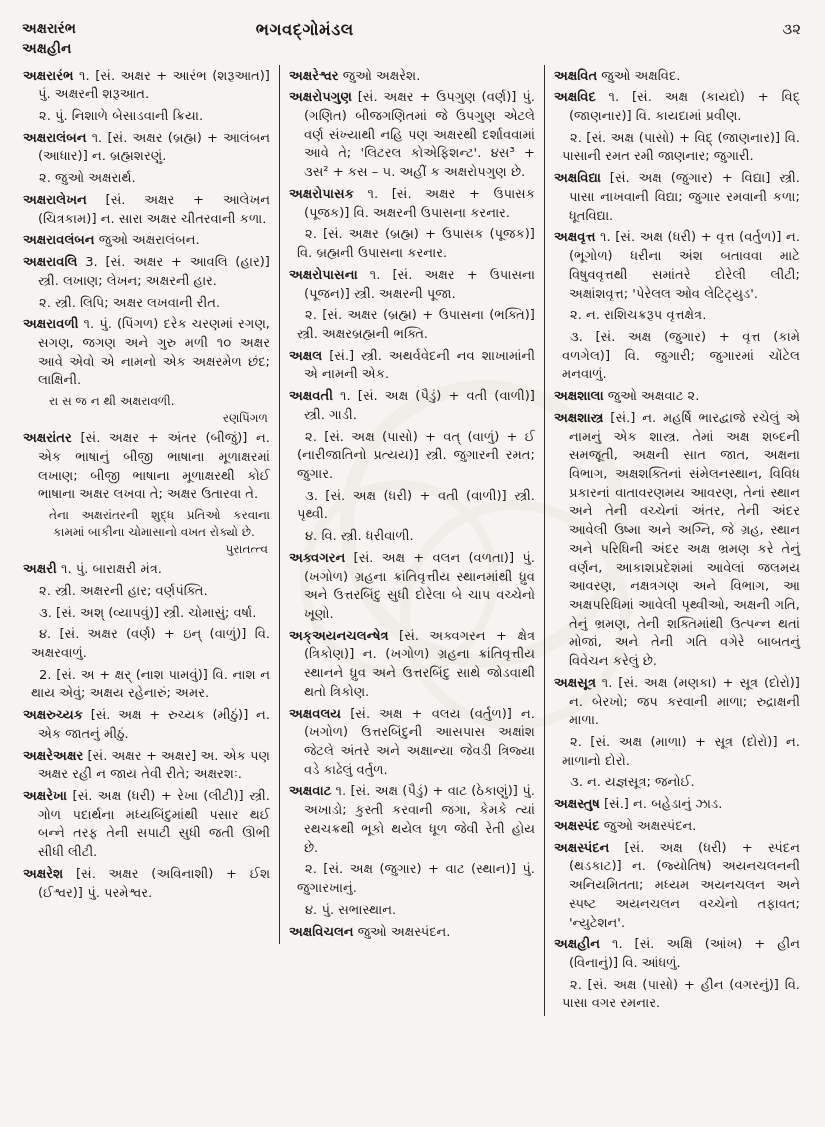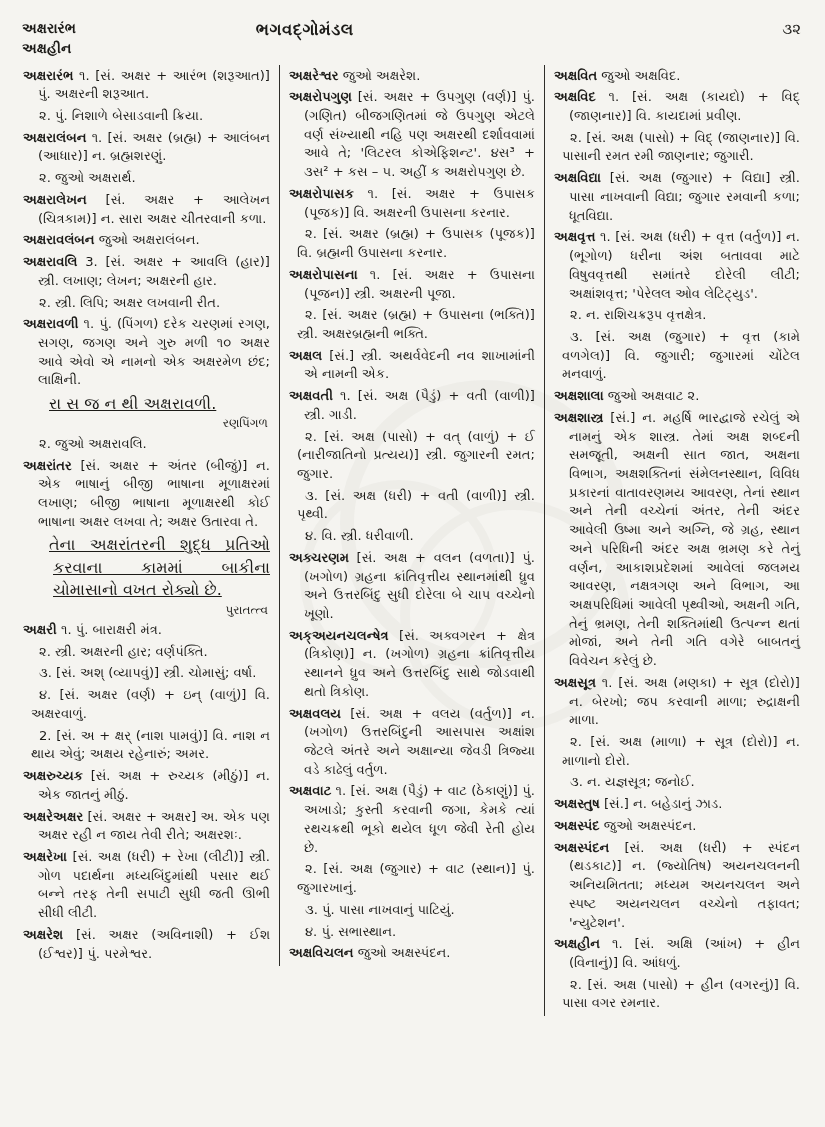--- a/index.html
+++ b/index.html
@@ -29,21 +29,21 @@
   .pageno{width:30%;text-align:right;font-weight:normal;font-size:15px;padding-top:2px;}
 
   .columns{position:relative;z-index:1;display:flex;align-items:flex-start;}
   .col{width:33.333%;box-sizing:border-box;padding:2px 9px 0 9px;}
   .col + .col{border-left:1.6px solid #2e2d29;}
 
   .para{margin:0 0 3px 0;font-size:13.1px;line-height:1.43;text-align:justify;}
   .para b{font-weight:bold;}
   .entry{padding-left:15px;text-indent:-15px;}
   .sub{padding-left:8px;text-indent:8px;}
-  .quote{font-size:16px;padding-left:30px;text-indent:-4px;line-height:1.4;margin-bottom:1px;text-decoration:underline;}
+  .quote{font-size:12px;padding-left:30px;text-indent:-4px;line-height:1.4;margin-bottom:1px;}
   .attr{font-size:12px;text-align:right;margin:0 2px 4px 0;line-height:1.2;}
 </style>
 </head>
 <body>
 
 <div class="page">
 
   <div class="watermark">
     <div class="ring1"></div>
     <div class="ring2"></div>
@@ -65,21 +65,20 @@
         <p class="para sub"><span>૨. પું. નિશાળે બેસાડવાની ક્રિયા.</span></p>
         <p class="para entry"><b>અક્ષરાલંબન</b><span> ૧. [સં. અક્ષર (બ્રહ્મ) + આલંબન (આધાર)] ન. બ્રહ્મશરણું.</span></p>
         <p class="para sub"><span>૨. જુઓ અક્ષરાર્થ.</span></p>
         <p class="para entry"><b>અક્ષરાલેખન</b><span> [સં. અક્ષર + આલેખન (ચિત્રકામ)] ન. સારા અક્ષર ચીતરવાની કળા.</span></p>
         <p class="para entry"><b>અક્ષરાવલંબન</b><span> જુઓ અક્ષરાલંબન.</span></p>
         <p class="para entry"><b>અક્ષરાવલિ</b><span> 3. [સં. અક્ષર + આવલિ (હાર)] સ્ત્રી. લખાણ; લેખન; અક્ષરની હાર.</span></p>
         <p class="para sub"><span>૨. સ્ત્રી. લિપિ; અક્ષર લખવાની રીત.</span></p>
         <p class="para entry"><b>અક્ષરાવળી</b><span> ૧. પું. (પિંગળ) દરેક ચરણમાં રગણ, સગણ, જગણ અને ગુરુ મળી ૧૦ અક્ષર આવે એવો એ નામનો એક અક્ષરમેળ છંદ; લાક્ષિની.</span></p>
         <p class="para quote"><span>રા સ જ ન થી અક્ષરાવળી.</span></p>
         <p class="para attr"><span>રણપિંગળ</span></p>
-        <p class="para sub"><span>૨. જુઓ અક્ષરાવલિ.</span></p>
         <p class="para entry"><b>અક્ષરાંતર</b><span> [સં. અક્ષર + અંતર (બીજું)] ન. એક ભાષાનું બીજી ભાષાના મૂળાક્ષરમાં લખાણ; બીજી ભાષાના મૂળાક્ષરથી કોઈ ભાષાના અક્ષર લખવા તે; અક્ષર ઉતારવા તે.</span></p>
         <p class="para quote"><span>તેના અક્ષરાંતરની શુદ્ધ પ્રતિઓ કરવાના કામમાં બાકીના ચોમાસાનો વખત રોક્યો છે.</span></p>
         <p class="para attr"><span>પુરાતત્ત્વ</span></p>
         <p class="para entry"><b>અક્ષરી</b><span> ૧. પું. બારાક્ષરી મંત્ર.</span></p>
         <p class="para sub"><span>૨. સ્ત્રી. અક્ષરની હાર; વર્ણપંક્તિ.</span></p>
         <p class="para sub"><span>૩. [સં. અશ્ (વ્યાપવું)] સ્ત્રી. ચોમાસું; વર્ષા.</span></p>
         <p class="para sub"><span>૪. [સં. અક્ષર (વર્ણ) + ઇન્ (વાળું)] વિ. અક્ષરવાળું.</span></p>
         <p class="para sub"><span>2. [સં. અ + ક્ષર્ (નાશ પામવું)] વિ. નાશ ન થાય એવું; અક્ષય રહેનારું; અમર.</span></p>
         <p class="para entry"><b>અક્ષરુચ્યક</b><span> [સં. અક્ષ + રુચ્યક (મીઠું)] ન. એક જાતનું મીઠું.</span></p>
         <p class="para entry"><b>અક્ષરેઅક્ષર</b><span> [સં. અક્ષર + અક્ષર] અ. એક પણ અક્ષર રહી ન જાય તેવી રીતે; અક્ષરશઃ.</span></p>
@@ -91,26 +90,25 @@
         <p class="para entry"><b>અક્ષરોપગુણ</b><span> [સં. અક્ષર + ઉપગુણ (વર્ણ)] પું. (ગણિત) બીજગણિતમાં જે ઉપગુણ એટલે વર્ણ સંખ્યાથી નહિ પણ અક્ષરથી દર્શાવવામાં આવે તે; 'લિટરલ કોએફિશન્ટ'. ૪સ³ + ૩સ² + કસ – ૫. અહીં ક અક્ષરોપગુણ છે.</span></p>
         <p class="para entry"><b>અક્ષરોપાસક</b><span> ૧. [સં. અક્ષર + ઉપાસક (પૂજક)] વિ. અક્ષરની ઉપાસના કરનાર.</span></p>
         <p class="para sub"><span>૨. [સં. અક્ષર (બ્રહ્મ) + ઉપાસક (પૂજક)] વિ. બ્રહ્મની ઉપાસના કરનાર.</span></p>
         <p class="para entry"><b>અક્ષરોપાસના</b><span> ૧. [સં. અક્ષર + ઉપાસના (પૂજન)] સ્ત્રી. અક્ષરની પૂજા.</span></p>
         <p class="para sub"><span>૨. [સં. અક્ષર (બ્રહ્મ) + ઉપાસના (ભક્તિ)] સ્ત્રી. અક્ષરબ્રહ્મની ભક્તિ.</span></p>
         <p class="para entry"><b>અક્ષલ</b><span> [સં.] સ્ત્રી. અથર્વવેદની નવ શાખામાંની એ નામની એક.</span></p>
         <p class="para entry"><b>અક્ષવતી</b><span> ૧. [સં. અક્ષ (પૈડું) + વતી (વાળી)] સ્ત્રી. ગાડી.</span></p>
         <p class="para sub"><span>૨. [સં. અક્ષ (પાસો) + વત્ (વાળું) + ઈ (નારીજાતિનો પ્રત્યય)] સ્ત્રી. જુગારની રમત; જુગાર.</span></p>
         <p class="para sub"><span>૩. [સં. અક્ષ (ધરી) + વતી (વાળી)] સ્ત્રી. પૃથ્વી.</span></p>
         <p class="para sub"><span>૪. વિ. સ્ત્રી. ધરીવાળી.</span></p>
-        <p class="para entry"><b>અક્ચરણમ</b><span> [સં. અક્ષ + વલન (વળતા)] પું. (ખગોળ) ગ્રહના ક્રાંતિવૃત્તીય સ્થાનમાંથી ધ્રુવ અને ઉત્તરબિંદુ સુધી દોરેલા બે ચાપ વચ્ચેનો ખૂણો.</span></p>
+        <p class="para entry"><b>અક્વગરન</b><span> [સં. અક્ષ + વલન (વળતા)] પું. (ખગોળ) ગ્રહના ક્રાંતિવૃત્તીય સ્થાનમાંથી ધ્રુવ અને ઉત્તરબિંદુ સુધી દોરેલા બે ચાપ વચ્ચેનો ખૂણો.</span></p>
         <p class="para entry"><b>અક્અયનચલન્ષેત્ર</b><span> [સં. અક્વગરન + ક્ષેત્ર (ત્રિકોણ)] ન. (ખગોળ) ગ્રહના ક્રાંતિવૃત્તીય સ્થાનને ધ્રુવ અને ઉત્તરબિંદુ સાથે જોડવાથી થતો ત્રિકોણ.</span></p>
         <p class="para entry"><b>અક્ષવલય</b><span> [સં. અક્ષ + વલય (વર્તુળ)] ન. (ખગોળ) ઉત્તરબિંદુની આસપાસ અક્ષાંશ જેટલે અંતરે અને અક્ષાન્યા જેવડી ત્રિજ્યા વડે કાઢેલું વર્તુળ.</span></p>
         <p class="para entry"><b>અક્ષવાટ</b><span> ૧. [સં. અક્ષ (પૈડું) + વાટ (ઠેકાણું)] પું. અખાડો; કુસ્તી કરવાની જગા, કેમકે ત્યાં રથચક્રથી ભૂકો થયેલ ધૂળ જેવી રેતી હોય છે.</span></p>
         <p class="para sub"><span>૨. [સં. અક્ષ (જુગાર) + વાટ (સ્થાન)] પું. જુગારખાનું.</span></p>
-        <p class="para sub"><span>૩. પું. પાસા નાખવાનું પાટિયું.</span></p>
         <p class="para sub"><span>૪. પું. સભાસ્થાન.</span></p>
         <p class="para entry"><b>અક્ષવિચલન</b><span> જુઓ અક્ષસ્પંદન.</span></p>
       </div>
     <div class="col">
         <p class="para entry"><b>અક્ષવિત</b><span> જુઓ અક્ષવિદ.</span></p>
         <p class="para entry"><b>અક્ષવિદ</b><span> ૧. [સં. અક્ષ (કાયદો) + વિદ્ (જાણનાર)] વિ. કાયદામાં પ્રવીણ.</span></p>
         <p class="para sub"><span>૨. [સં. અક્ષ (પાસો) + વિદ્ (જાણનાર)] વિ. પાસાની રમત રમી જાણનાર; જુગારી.</span></p>
         <p class="para entry"><b>અક્ષવિદ્યા</b><span> [સં. અક્ષ (જુગાર) + વિદ્યા] સ્ત્રી. પાસા નાખવાની વિદ્યા; જુગાર રમવાની કળા; ધૂતવિદ્યા.</span></p>
         <p class="para entry"><b>અક્ષવૃત્ત</b><span> ૧. [સં. અક્ષ (ધરી) + વૃત્ત (વર્તુળ)] ન. (ભૂગોળ) ધરીના અંશ બતાવવા માટે વિષુવવૃત્તથી સમાંતરે દોરેલી લીટી; અક્ષાંશવૃત્ત; 'પેરેલલ ઓવ લેટિટ્યુડ'.</span></p>
         <p class="para sub"><span>૨. ન. રાશિચક્રરૂપ વૃત્તક્ષેત્ર.</span></p>

